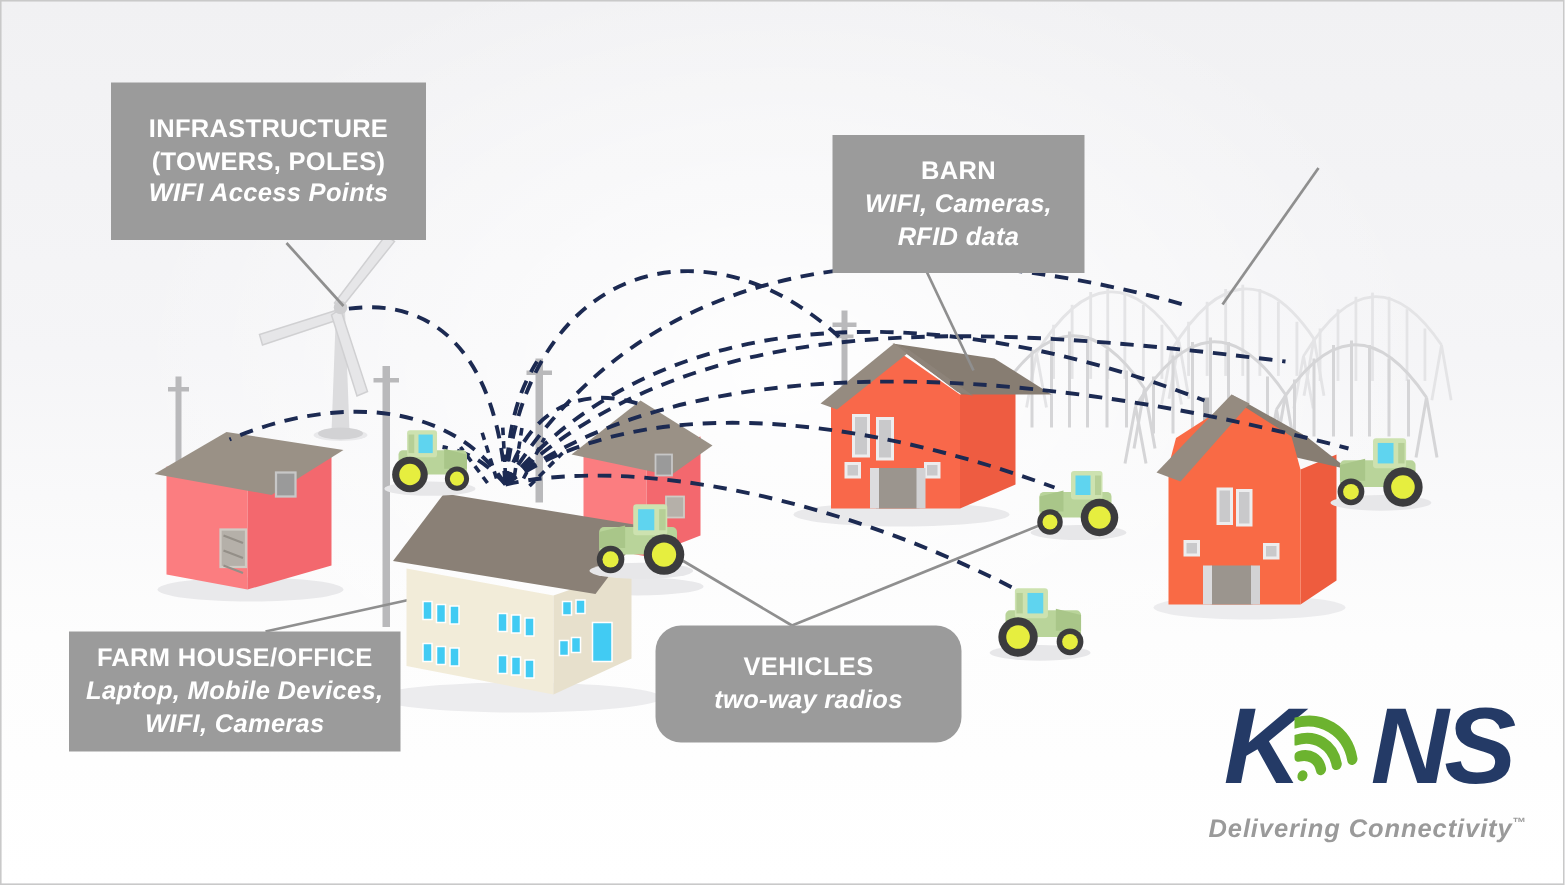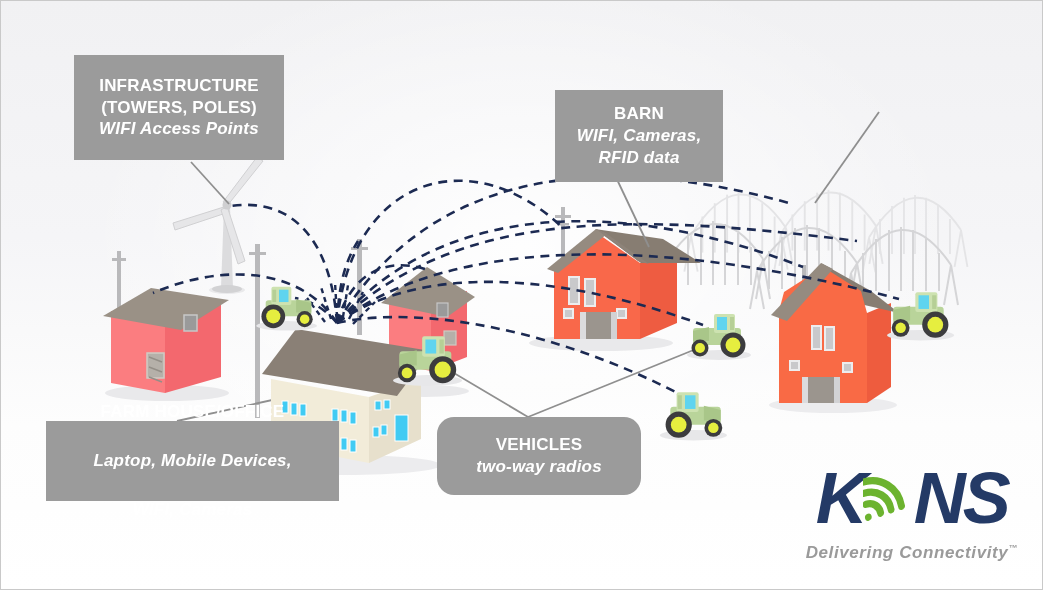--- a/index.html
+++ b/index.html
@@ -232,21 +232,21 @@
     <div class="it">WIFI Access Points</div>
   </div>
 
   <div class="callout" style="left:538px;top:89px;width:168px;height:92px;margin-left:16px;">
     <div>BARN</div>
     <div class="it">WIFI, Cameras,</div>
     <div class="it">RFID data</div>
   </div>
 
 
-  <div class="callout" style="left:45px;top:420px;width:293px;height:80px;gap:27px;">
+  <div class="callout" style="left:45px;top:420px;width:221px;height:80px;">
     <div>FARM HOUSE/OFFICE</div>
     <div class="it">Laptop, Mobile Devices,</div>
     <div class="it">WIFI, Cameras</div>
   </div>
 
   <div class="callout" style="left:436px;top:416px;width:204px;height:78px;border-radius:17px;">
     <div>VEHICLES</div>
     <div class="it">two-way radios</div>
   </div>
 

